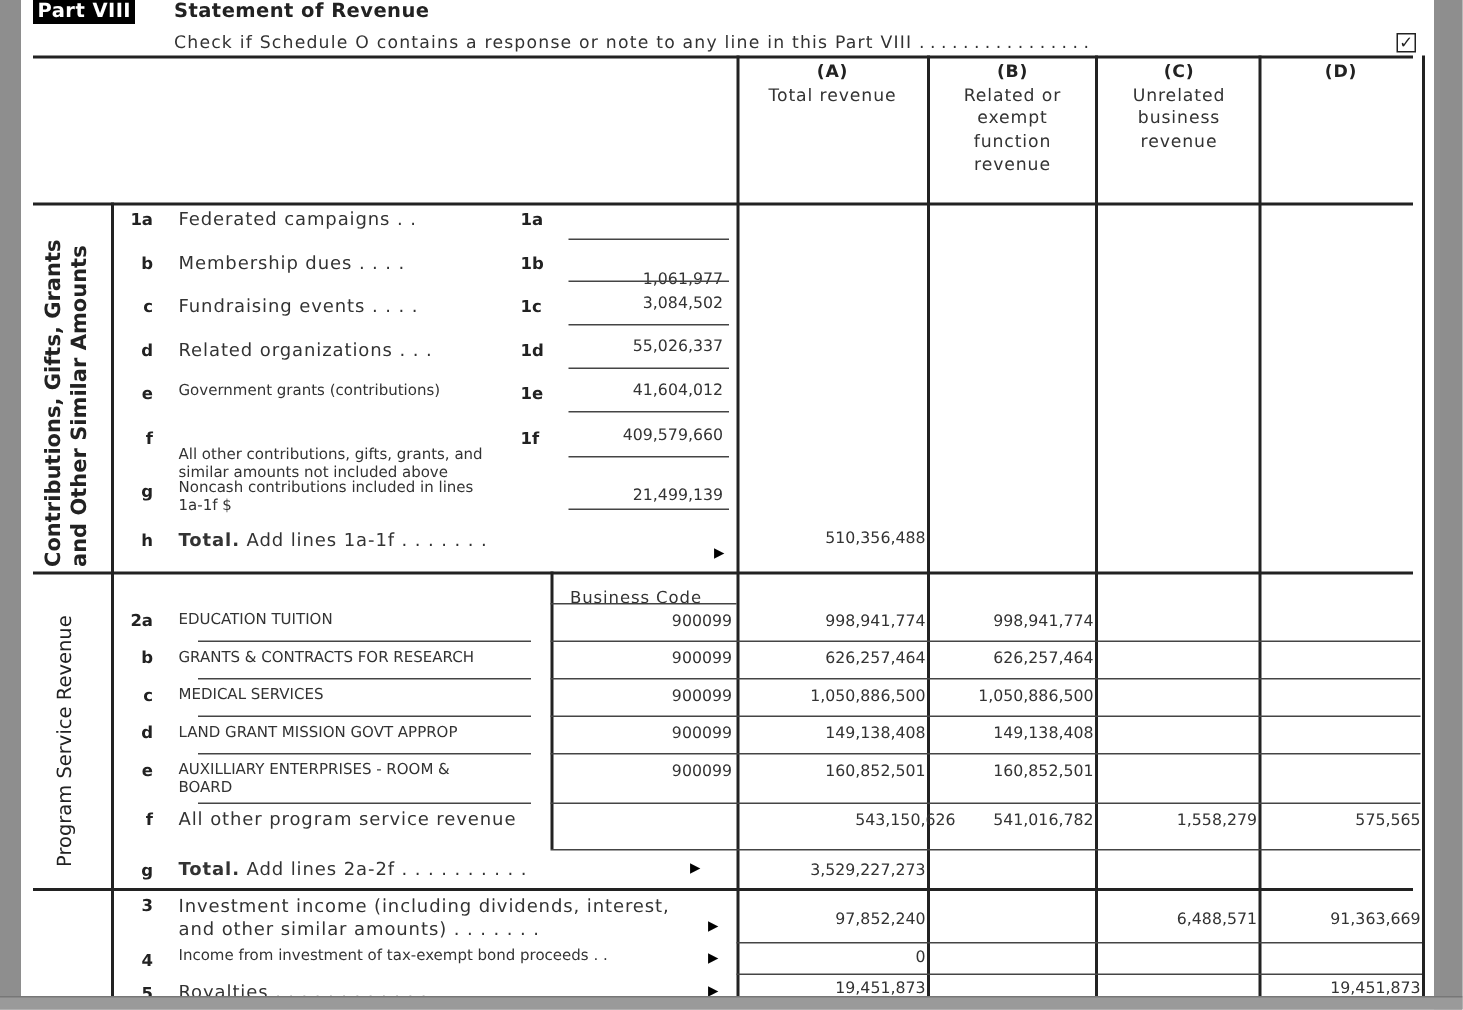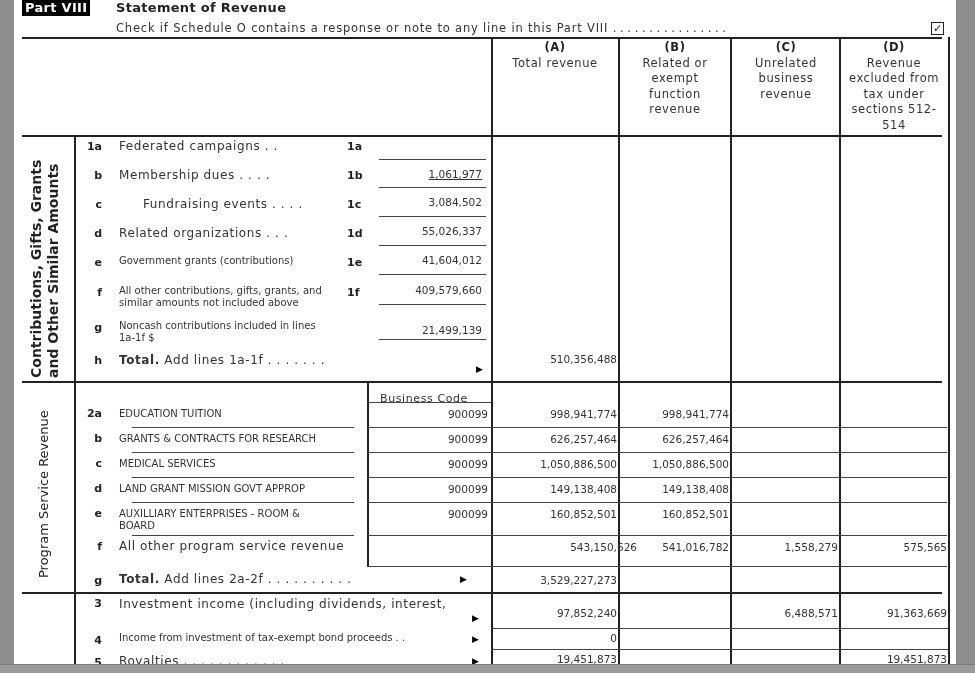--- a/index.html
+++ b/index.html
@@ -59,60 +59,59 @@
   <div class="colhead" style="left:618px; width:86px;">
     <b>(B)</b>
     <span>Related or exempt function revenue</span>
   </div>
   <div class="colhead" style="left:730px; width:84px;">
     <b>(C)</b>
     <span>Unrelated business revenue</span>
   </div>
   <div class="colhead" style="left:828px; width:104px;">
     <b>(D)</b>
-    <span>Revenue excluded from tax under sections 512-514</span>
   </div>
 
   <div class="vert" style="left:14px; top:378px; font-size:14px; line-height:17px;">
     <div>Contributions, Gifts, Grants</div>
     <div>and Other Similar Amounts</div>
   </div>
 
   <div class="lineno" style="left:70px; top:140px;">1a</div>
   <div class="lbl" style="left:105px; top:139px;">Federated campaigns  .   .</div>
   <div class="ref" style="left:333px; top:140px;">1a</div>
   <div class="num" style="left:365px; top:140px; width:105px;"></div>
   <div class="hline thin" style="left:365px; top:159px; width:107px;"></div>
 
   <div class="lineno" style="left:70px; top:169px;">b</div>
   <div class="lbl" style="left:105px; top:168px;">Membership dues  .   .   .   .</div>
   <div class="ref" style="left:333px; top:169px;">1b</div>
-  <div class="num" style="left:365px; top:168px; width:103px;text-decoration:underline;">1,061,977</div>
+  <div class="num" style="left:365px; top:180px; width:103px;">1,061,977</div>
   <div class="hline thin" style="left:365px; top:187px; width:107px;"></div>
 
   <div class="lineno" style="left:70px; top:198px;">c</div>
-  <div class="lbl" style="left:105px; top:197px;margin-left:24px;">Fundraising events  .   .   .   .</div>
+  <div class="lbl" style="left:105px; top:197px;">Fundraising events  .   .   .   .</div>
   <div class="ref" style="left:333px; top:198px;">1c</div>
   <div class="num" style="left:365px; top:196px; width:103px;">3,084,502</div>
   <div class="hline thin" style="left:365px; top:216px; width:107px;"></div>
 
   <div class="lineno" style="left:70px; top:227px;">d</div>
   <div class="lbl" style="left:105px; top:226px;">Related organizations  .   .   .</div>
   <div class="ref" style="left:333px; top:227px;">1d</div>
   <div class="num" style="left:365px; top:225px; width:103px;">55,026,337</div>
   <div class="hline thin" style="left:365px; top:245px; width:107px;"></div>
 
   <div class="lineno" style="left:70px; top:256px;">e</div>
   <div class="lbl small" style="left:105px; top:255px;">Government grants (contributions)</div>
   <div class="ref" style="left:333px; top:256px;">1e</div>
   <div class="num" style="left:365px; top:254px; width:103px;">41,604,012</div>
   <div class="hline thin" style="left:365px; top:274px; width:107px;"></div>
 
   <div class="lineno" style="left:70px; top:286px;">f</div>
-  <div class="lbl small" style="left:105px; top:285px;">
+  <div class="lbl small" style="left:105px; top:298px;">
     <div>All other contributions, gifts, grants, and</div>
     <div>similar amounts not included above</div>
   </div>
   <div class="ref" style="left:333px; top:286px;">1f</div>
   <div class="num" style="left:365px; top:284px; width:103px;">409,579,660</div>
   <div class="hline thin" style="left:365px; top:304px; width:107px;"></div>
 
   <div class="lineno" style="left:70px; top:321px;">g</div>
   <div class="lbl small" style="left:105px; top:320px;">
     <div>Noncash contributions included in lines</div>
@@ -192,20 +191,21 @@
   </div>
   <div class="arrow" style="left:446px; top:574px;">▶</div>
   <div class="num" style="left:478px; top:574px; width:125px;">3,529,227,273</div>
 
   <div class="hline thin" style="left:477px; top:628px; width:457px;"></div>
   <div class="hline thin" style="left:477px; top:649px; width:457px;"></div>
 
   <div class="lineno" style="left:70px; top:597px;">3</div>
   <div class="lbl" style="left:105px; top:597px; line-height:15px;">
     <div>Investment income (including dividends, interest,</div>
+    <div>and other similar amounts)  .   .   .   .   .   .   .</div>
   </div>
   <div class="arrow" style="left:458px; top:613px;">▶</div>
   <div class="num" style="left:478px; top:607px; width:125px;">97,852,240</div>
   <div class="num" style="left:717px; top:607px; width:107px;">6,488,571</div>
   <div class="num" style="left:826px; top:607px; width:107px;">91,363,669</div>
 
   <div class="lineno" style="left:70px; top:634px;">4</div>
   <div class="lbl small" style="left:105px; top:632px;">Income from investment of tax-exempt bond proceeds  .   .</div>
   <div class="arrow" style="left:458px; top:634px;">▶</div>
   <div class="num" style="left:478px; top:632px; width:125px;">0</div>

